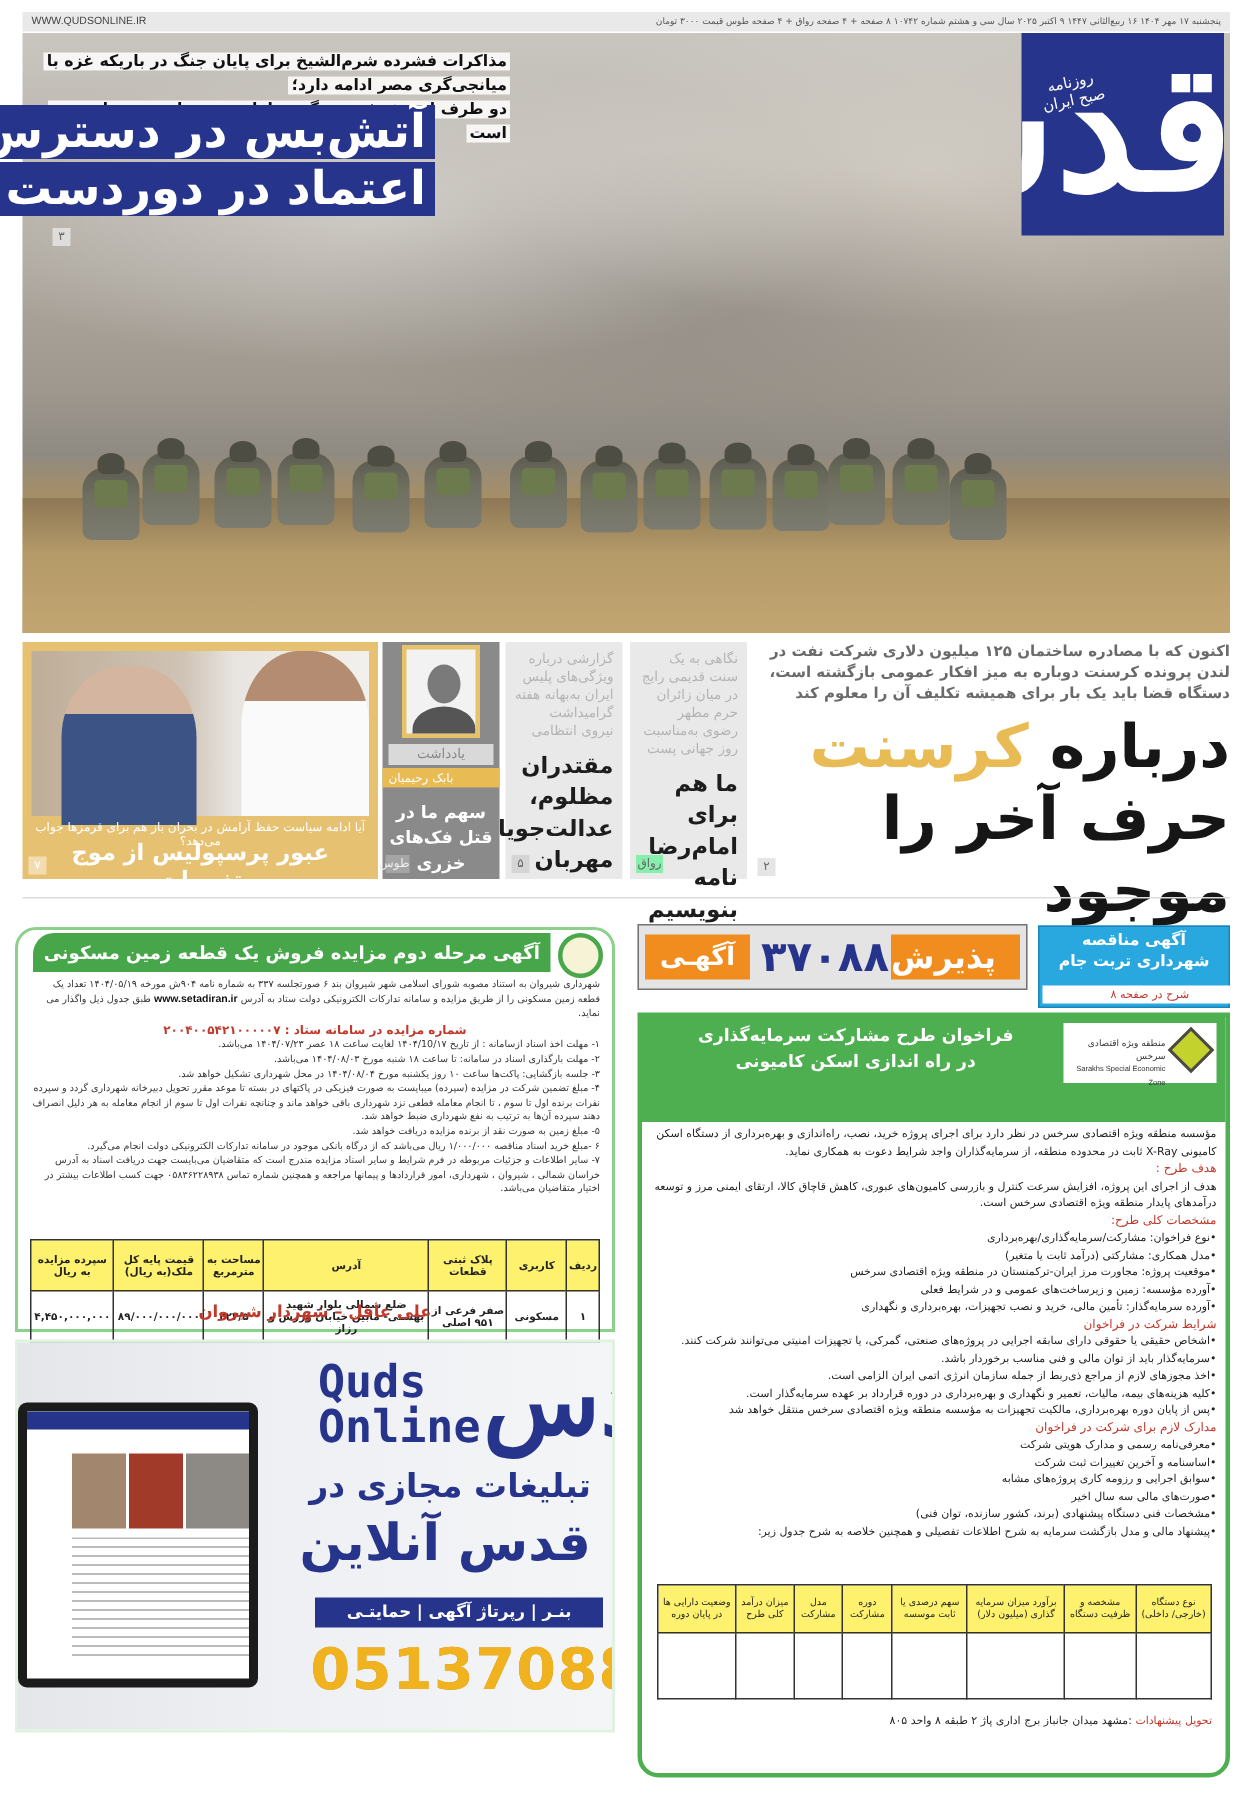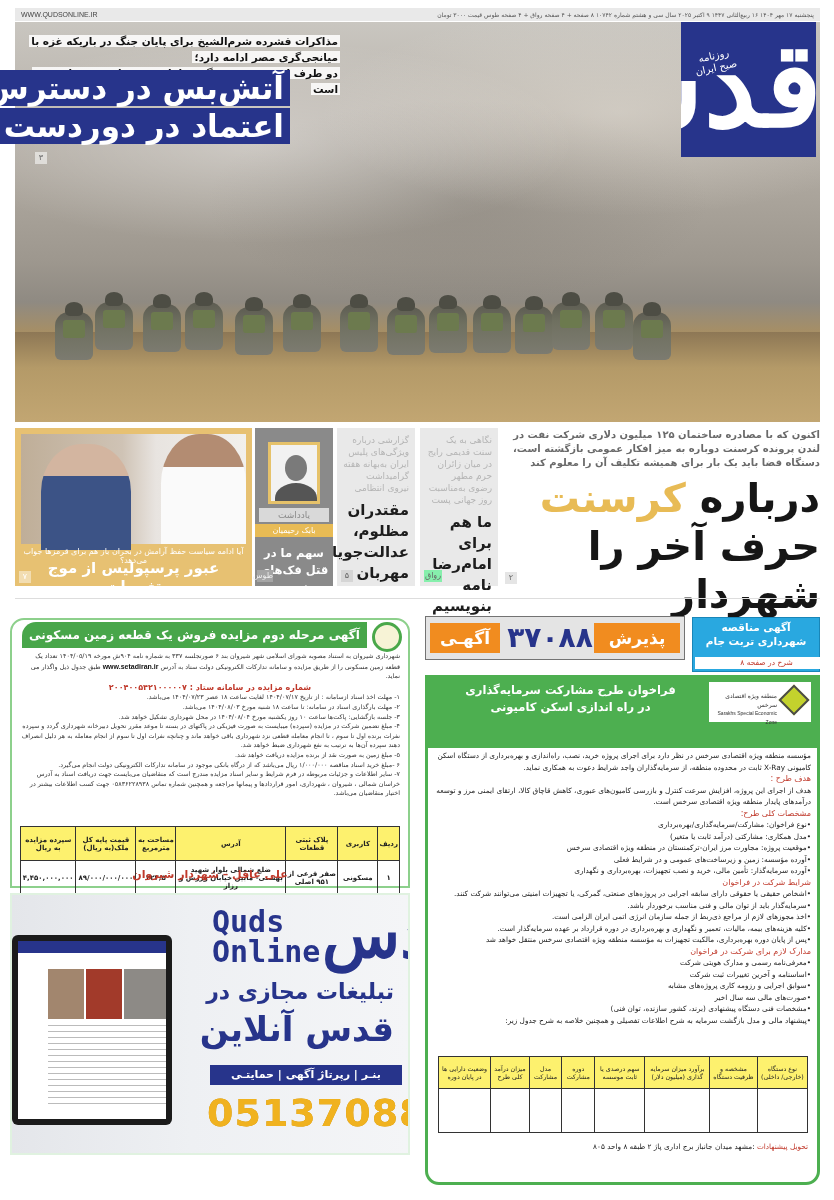--- a/index.html
+++ b/index.html
@@ -30,26 +30,26 @@
 
 #crescent{left:505px;top:428px;width:315px;height:160px;direction:rtl;text-align:right}
 #crescent .lead{font-size:10px;font-weight:bold;color:#6a6a6a;line-height:14px}
 #crescent .h1{font-size:40px;font-weight:bold;line-height:48px;color:#161616;margin-top:4px;letter-spacing:-1px}
 #crescent .h1 .gold{color:#e8bb55}
 .col{position:absolute;top:428px;height:158px;background:#e9e9e9;direction:rtl;text-align:right;padding:6px 6px}
 .col .lead{font-size:9px;line-height:12px;color:#b4b4b4}
 .col .ttl{font-size:15px;font-weight:bold;color:#1d1d1d;line-height:21px;margin-top:6px}
 #col1{left:420px;width:78px}
 #col2{left:337px;width:78px}
-#col3{left:255px;width:78px;background:#8a8a8a;padding:12px 4px}
+#col3{left:255px;width:78px;background:#8a8a8a;padding:0 4px}
 #col3 .photo{width:52px;height:62px;margin:2px auto 0;background:#f2f2f2;border:3px solid #e6c26a;position:relative;overflow:hidden}
 #col3 .photo::before{content:"";position:absolute;left:14px;top:10px;width:22px;height:26px;border-radius:50%;background:#7a7a7a}
 #col3 .photo::after{content:"";position:absolute;left:4px;top:38px;width:42px;height:30px;border-radius:50% 50% 0 0;background:#555}
 #col3 .tag{margin-top:4px;background:#d9d9d9;color:#8a8a8a;font-size:9px;text-align:center;height:14px;line-height:14px}
-#col3 .author{background:#e8bb55;color:#fff;font-size:8px;text-align:center;padding:0 4px;height:13px;line-height:13px;margin:2px -4px 0}
+#col3 .author{background:#e8bb55;color:#fff;font-size:8px;text-align:left;padding:0 4px;height:13px;line-height:13px;margin:2px -4px 0}
 #col3 .ttl{color:#fff;font-size:11.5px;line-height:17px;text-align:center;margin-top:8px}
 #sport{left:15px;top:428px;width:237px;height:158px;background:#e7c172;overflow:hidden}
 #sport .pic{position:absolute;left:6px;top:6px;width:225px;height:110px;background:linear-gradient(90deg,#bfae98 0%,#cfc3b5 45%,#e8e4e0 60%,#f2f0ec 100%)}
 #sport .man1{position:absolute;left:20px;top:10px;width:90px;height:106px;border-radius:45% 45% 0 0;background:linear-gradient(180deg,#d3b5a0 0 30%,#3c5386 30% 100%)}
 #sport .man2{position:absolute;left:140px;top:0px;width:85px;height:110px;border-radius:45% 45% 0 0;background:linear-gradient(180deg,#b38c72 0 30%,#fafafa 30% 100%)}
 #sport .q{position:absolute;left:6px;top:119px;width:225px;direction:rtl;text-align:center;font-size:8px;color:#fff}
 #sport .t{position:absolute;left:6px;top:131px;width:225px;direction:rtl;text-align:center;font-size:15px;font-weight:bold;color:#fff}
 
 #divider{left:15px;top:598px;width:805px;height:1px;background:#ddd}
 
@@ -73,21 +73,21 @@
 #qo .screen .img3{position:absolute;left:106px;top:28px;width:46px;height:50px;background:#8d8a86}
 #qo .screen .lines{position:absolute;left:30px;top:84px;width:122px;height:80px;background:repeating-linear-gradient(180deg,#bbb 0 1px,#fff 1px 6px)}
 #qo .brand{position:absolute;left:200px;top:12px;font-family:"DejaVu Sans Mono",monospace;font-weight:bold;font-size:30px;line-height:30px;color:#27348b}
 #qo .qlogo{position:absolute;left:310px;top:8px;width:76px;height:68px;color:#27348b;font-family:"DejaVu Serif",serif;font-size:64px;line-height:64px;font-weight:bold;text-align:center}
 #qo .t1{position:absolute;right:14px;top:84px;direction:rtl;font-size:22px;font-weight:bold;color:#27348b}
 #qo .t2{position:absolute;right:14px;top:114px;direction:rtl;font-size:34px;font-weight:bold;color:#27348b}
 #qo .strip{position:absolute;left:198px;top:170px;width:192px;height:20px;background:#27348b;color:#fff;font-size:11px;font-weight:bold;text-align:center;line-height:20px;direction:rtl}
 #qo .phone{position:absolute;left:195px;top:196px;font-family:"DejaVu Sans",sans-serif;font-size:38px;font-weight:bold;color:#f0b21f;letter-spacing:1px;text-shadow:0 0 0 #c98b00}
 
 #recv{left:425px;top:616px;width:260px;height:44px;background:#e4e4e4;border:1px solid #737373}
-#recv .o1{position:absolute;right:4px;top:6px;width:86px;height:30px;background:#f18c1f;color:#fff;font-weight:bold;font-size:17px;text-align:center;line-height:30px;direction:rtl}
+#recv .o1{position:absolute;right:4px;top:6px;width:86px;height:30px;background:#f18c1f;color:#fff;font-weight:bold;font-size:21px;text-align:left;line-height:30px;direction:rtl}
 #recv .o2{position:absolute;left:4px;top:6px;width:70px;height:30px;background:#f18c1f;color:#fff;font-weight:bold;font-size:17px;text-align:center;line-height:30px;direction:rtl}
 #recv .num{position:absolute;left:78px;top:2px;width:92px;text-align:center;font-size:28px;font-weight:bold;color:#27348b;line-height:38px}
 
 #tender{left:692px;top:617px;width:128px;height:55px;background:#29a8e0;border:1px solid #1986b8}
 #tender .a{direction:rtl;text-align:center;color:#fff;font-weight:bold;font-size:10.5px;line-height:14px;padding-top:2px}
 #tender .b{position:absolute;left:2px;bottom:2px;width:143px;height:12px;background:#fff;color:#c0392b;font-size:7.5px;font-weight:normal;text-align:center;line-height:12px;direction:rtl}
 
 #invest{left:425px;top:675px;width:395px;height:510px;border:3px solid #4daf50;border-radius:0 0 14px 14px;background:#fff}
 #invest .hdr{position:absolute;left:0;top:0;width:389px;height:70px;background:#4daf50}
 #invest .hdr .t{position:absolute;left:10px;top:4px;width:265px;direction:rtl;text-align:center;color:#fff;font-weight:bold;font-size:11.5px;line-height:17px}
@@ -142,21 +142,21 @@
 <div id="headline" class="abs">
   <div>آتش‌بس در دسترس</div><br>
   <div>اعتماد در دوردست</div>
 </div>
 
 <div id="crescent" class="abs">
   <div class="lead">اکنون که با مصادره ساختمان ۱۲۵ میلیون دلاری شرکت نفت در لندن پرونده کرسنت دوباره به میز افکار عمومی بازگشته است، دستگاه قضا باید یک بار برای همیشه تکلیف آن را معلوم کند</div>
   <div class="h1">
     <span>درباره</span>
     <span class="gold">کرسنت</span><br>
-    <span>حرف آخر را شهردار</span>
+    <span>حرف آخر را موجود</span>
   </div>
 </div>
 <div class="pgnum" style="left:505px;top:572px;background:#e5e5e5">۲</div>
 
 <div id="col1" class="col">
   <div class="lead">نگاهی به یک سنت قدیمی رایج در میان زائران حرم مطهر رضوی به‌مناسبت روز جهانی پست</div>
   <div class="ttl">ما هم برای امام‌رضا نامه بنویسیم</div>
   <div class="pgnum" style="left:4px;bottom:4px;background:#86efac;width:18px">رواق</div>
 </div>
 <div id="col2" class="col">
@@ -187,21 +187,21 @@
 <div id="auction" class="abs">
   <div class="hdr">آگهی مرحله دوم مزایده فروش یک قطعه زمین مسکونی (۱۴۰۴/۷)</div>
   <div class="seal"></div>
   <div class="body">
     <div>
       <span>شهرداری شیروان به استناد مصوبه شورای اسلامی شهر شیروان بند ۶ صورتجلسه ۳۳۷ به شماره نامه ۹۰۴ش مورخه ۱۴۰۴/۰۵/۱۹ تعداد یک قطعه زمین مسکونی را از طریق مزایده و سامانه تدارکات الکترونیکی دولت ستاد به آدرس</span>
       <span class="url">www.setadiran.ir</span>
       <span>طبق جدول ذیل واگذار می نماید.</span>
     </div>
     <div class="red">شماره مزایده در سامانه ستاد : ۲۰۰۴۰۰۵۴۲۱۰۰۰۰۰۷</div>
-    <div>۱- مهلت اخذ اسناد ازسامانه : از تاریخ ۱۴۰۴/۰۷/۱۷ لغایت ساعت ۱۸ عصر ۱۴۰۴/۰۷/۲۳ می‌باشد.</div>
+    <div>۱- مهلت اخذ اسناد ازسامانه : از تاریخ ۱۴۰۴/10/۱۷ لغایت ساعت ۱۸ عصر ۱۴۰۴/۰۷/۲۳ می‌باشد.</div>
     <div>۲- مهلت بارگذاری اسناد در سامانه: تا ساعت ۱۸ شنبه مورخ ۱۴۰۴/۰۸/۰۳ می‌باشد.</div>
     <div>۳- جلسه بازگشایی: پاکت‌ها ساعت ۱۰ روز یکشنبه مورخ ۱۴۰۴/۰۸/۰۴ در محل شهرداری تشکیل خواهد شد.</div>
     <div>۴- مبلغ تضمین شرکت در مزایده (سپرده) میبایست به صورت فیزیکی در پاکتهای در بسته تا موعد مقرر تحویل دبیرخانه شهرداری گردد و سپرده نفرات برنده اول تا سوم ، تا انجام معامله قطعی نزد شهرداری باقی خواهد ماند و چنانچه نفرات اول تا سوم از انجام معامله به هر دلیل انصراف دهند سپرده آن‌ها به ترتیب به نفع شهرداری ضبط خواهد شد.</div>
     <div>۵- مبلغ زمین به صورت نقد از برنده مزایده دریافت خواهد شد.</div>
     <div>۶ -مبلغ خرید اسناد مناقصه ۱/۰۰۰/۰۰۰ ریال می‌باشد که از درگاه بانکی موجود در سامانه تدارکات الکترونیکی دولت انجام می‌گیرد.</div>
     <div>۷- سایر اطلاعات و جزئیات مربوطه در فرم شرایط و سایر اسناد مزایده مندرج است که متقاضیان می‌بایست جهت دریافت اسناد به آدرس خراسان شمالی ، شیروان ، شهرداری، امور قراردادها و پیمانها مراجعه و همچنین شماره تماس ۰۵۸۳۶۲۲۸۹۳۸ جهت کسب اطلاعات بیشتر در اختیار متقاضیان می‌باشد.</div>
   </div>
   <table>
     <tbody>
         <tr>

